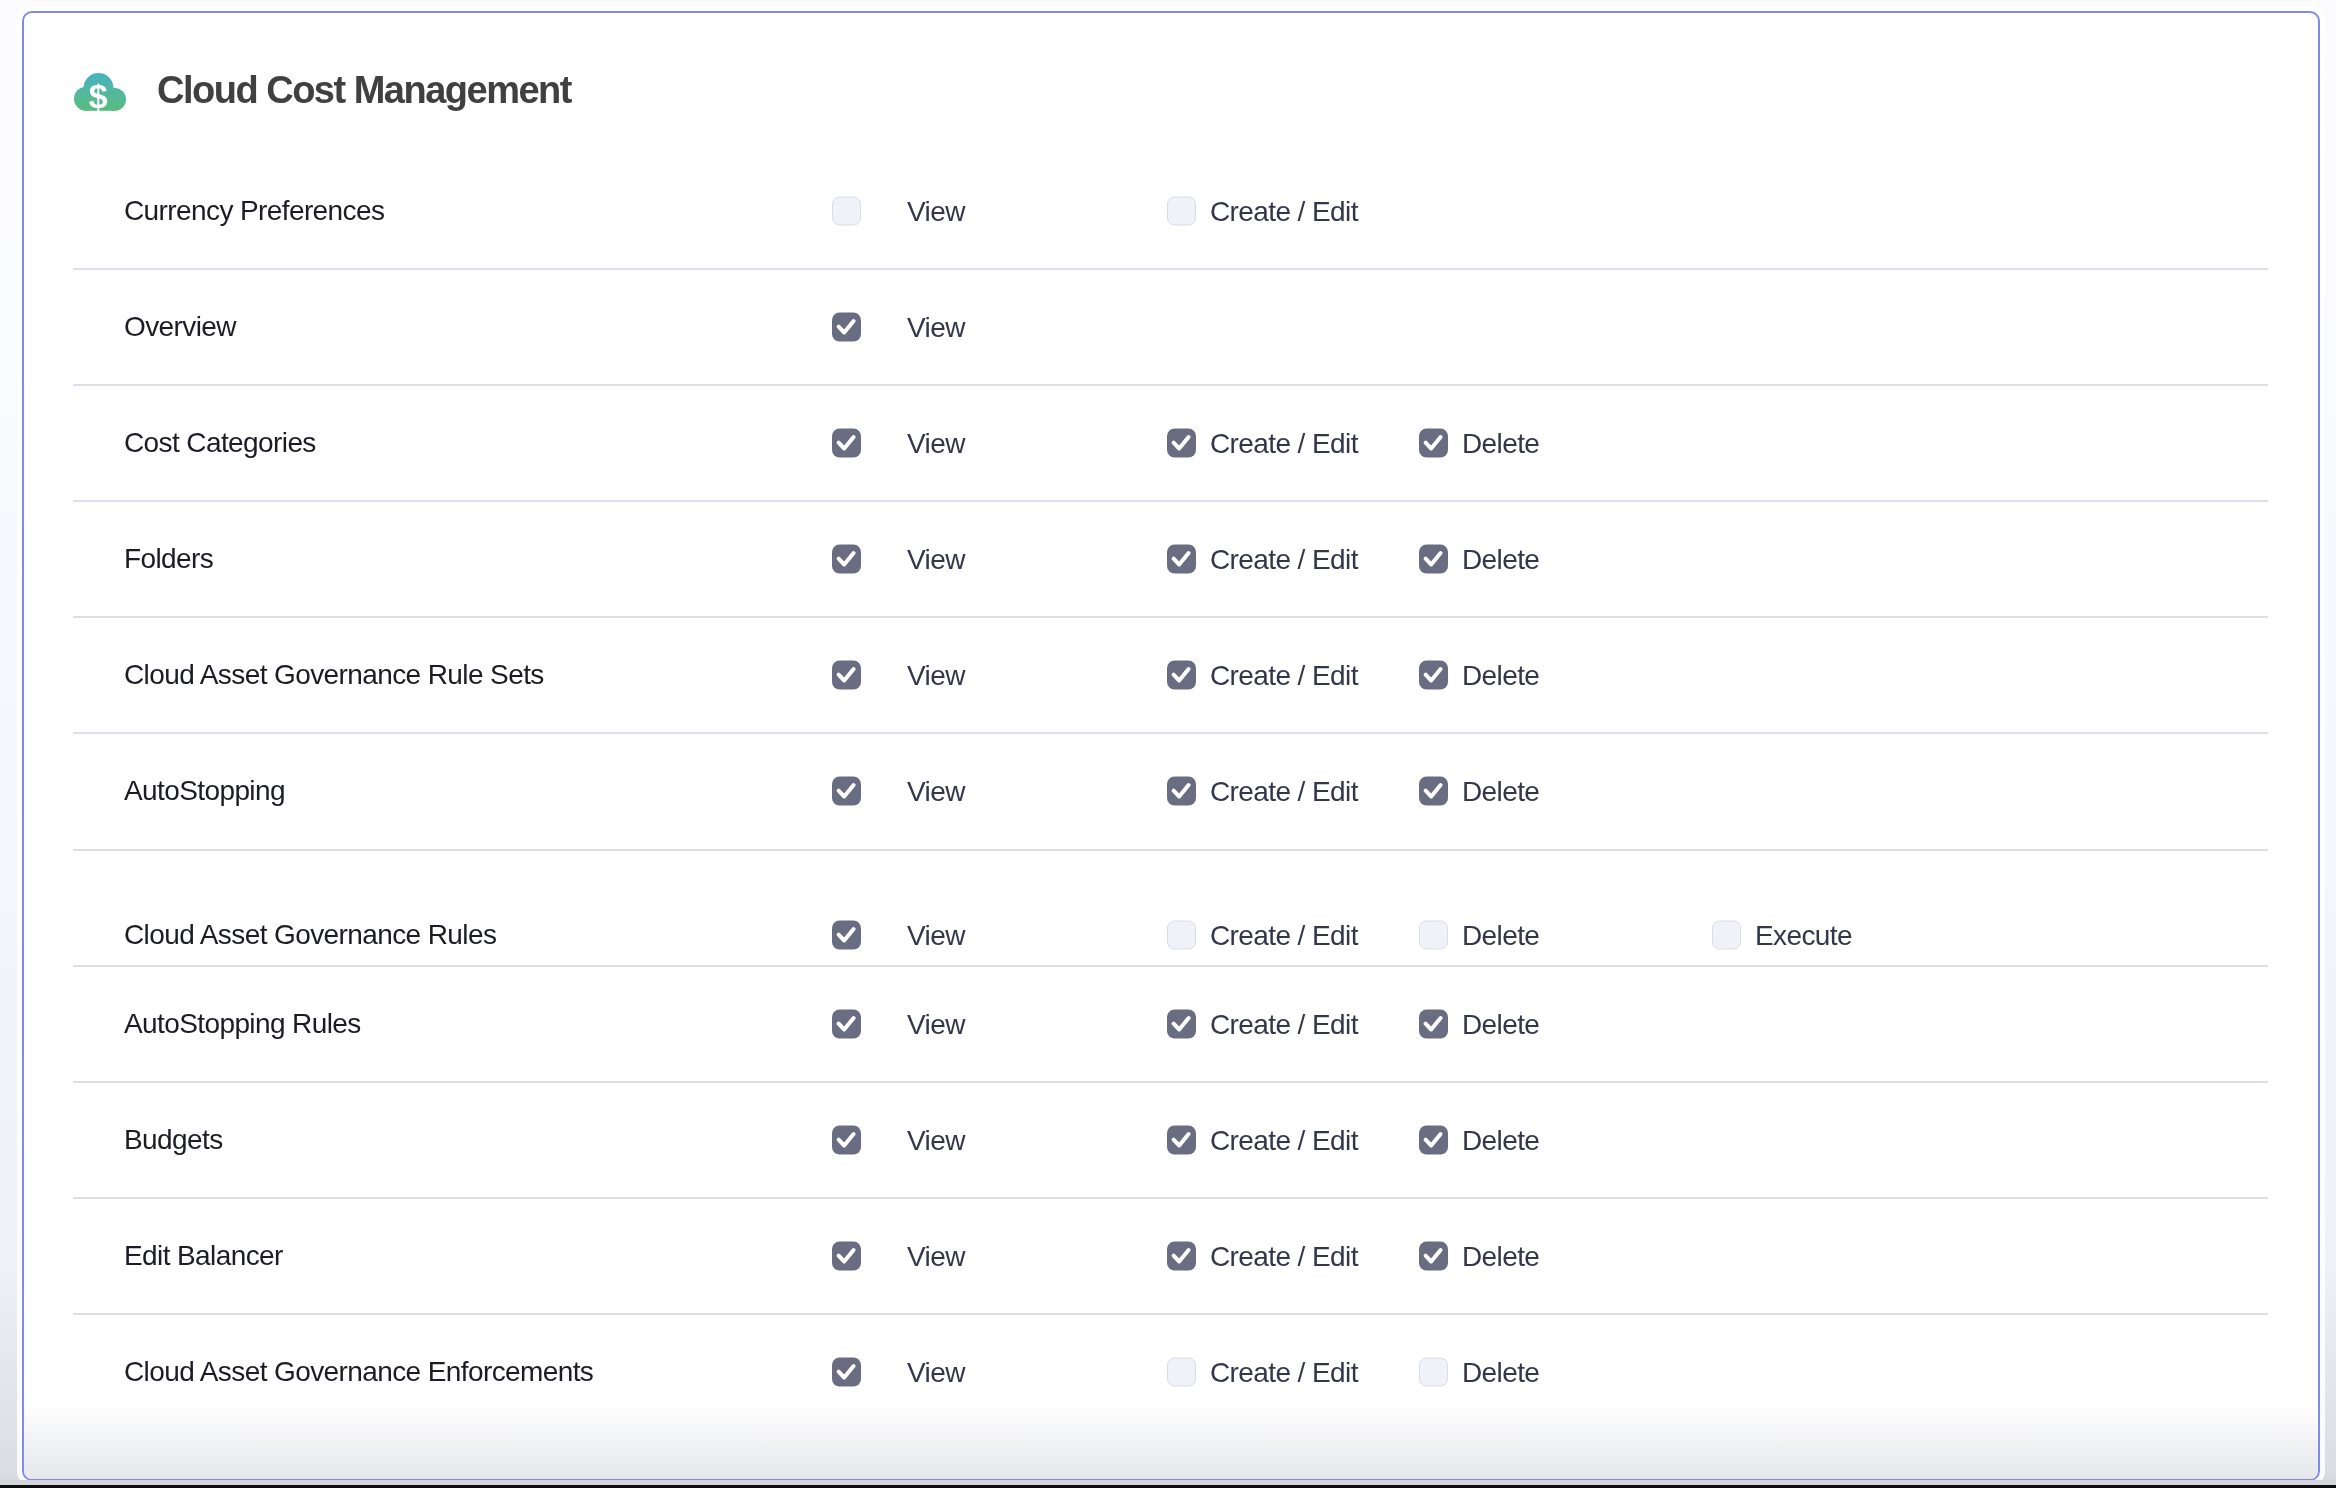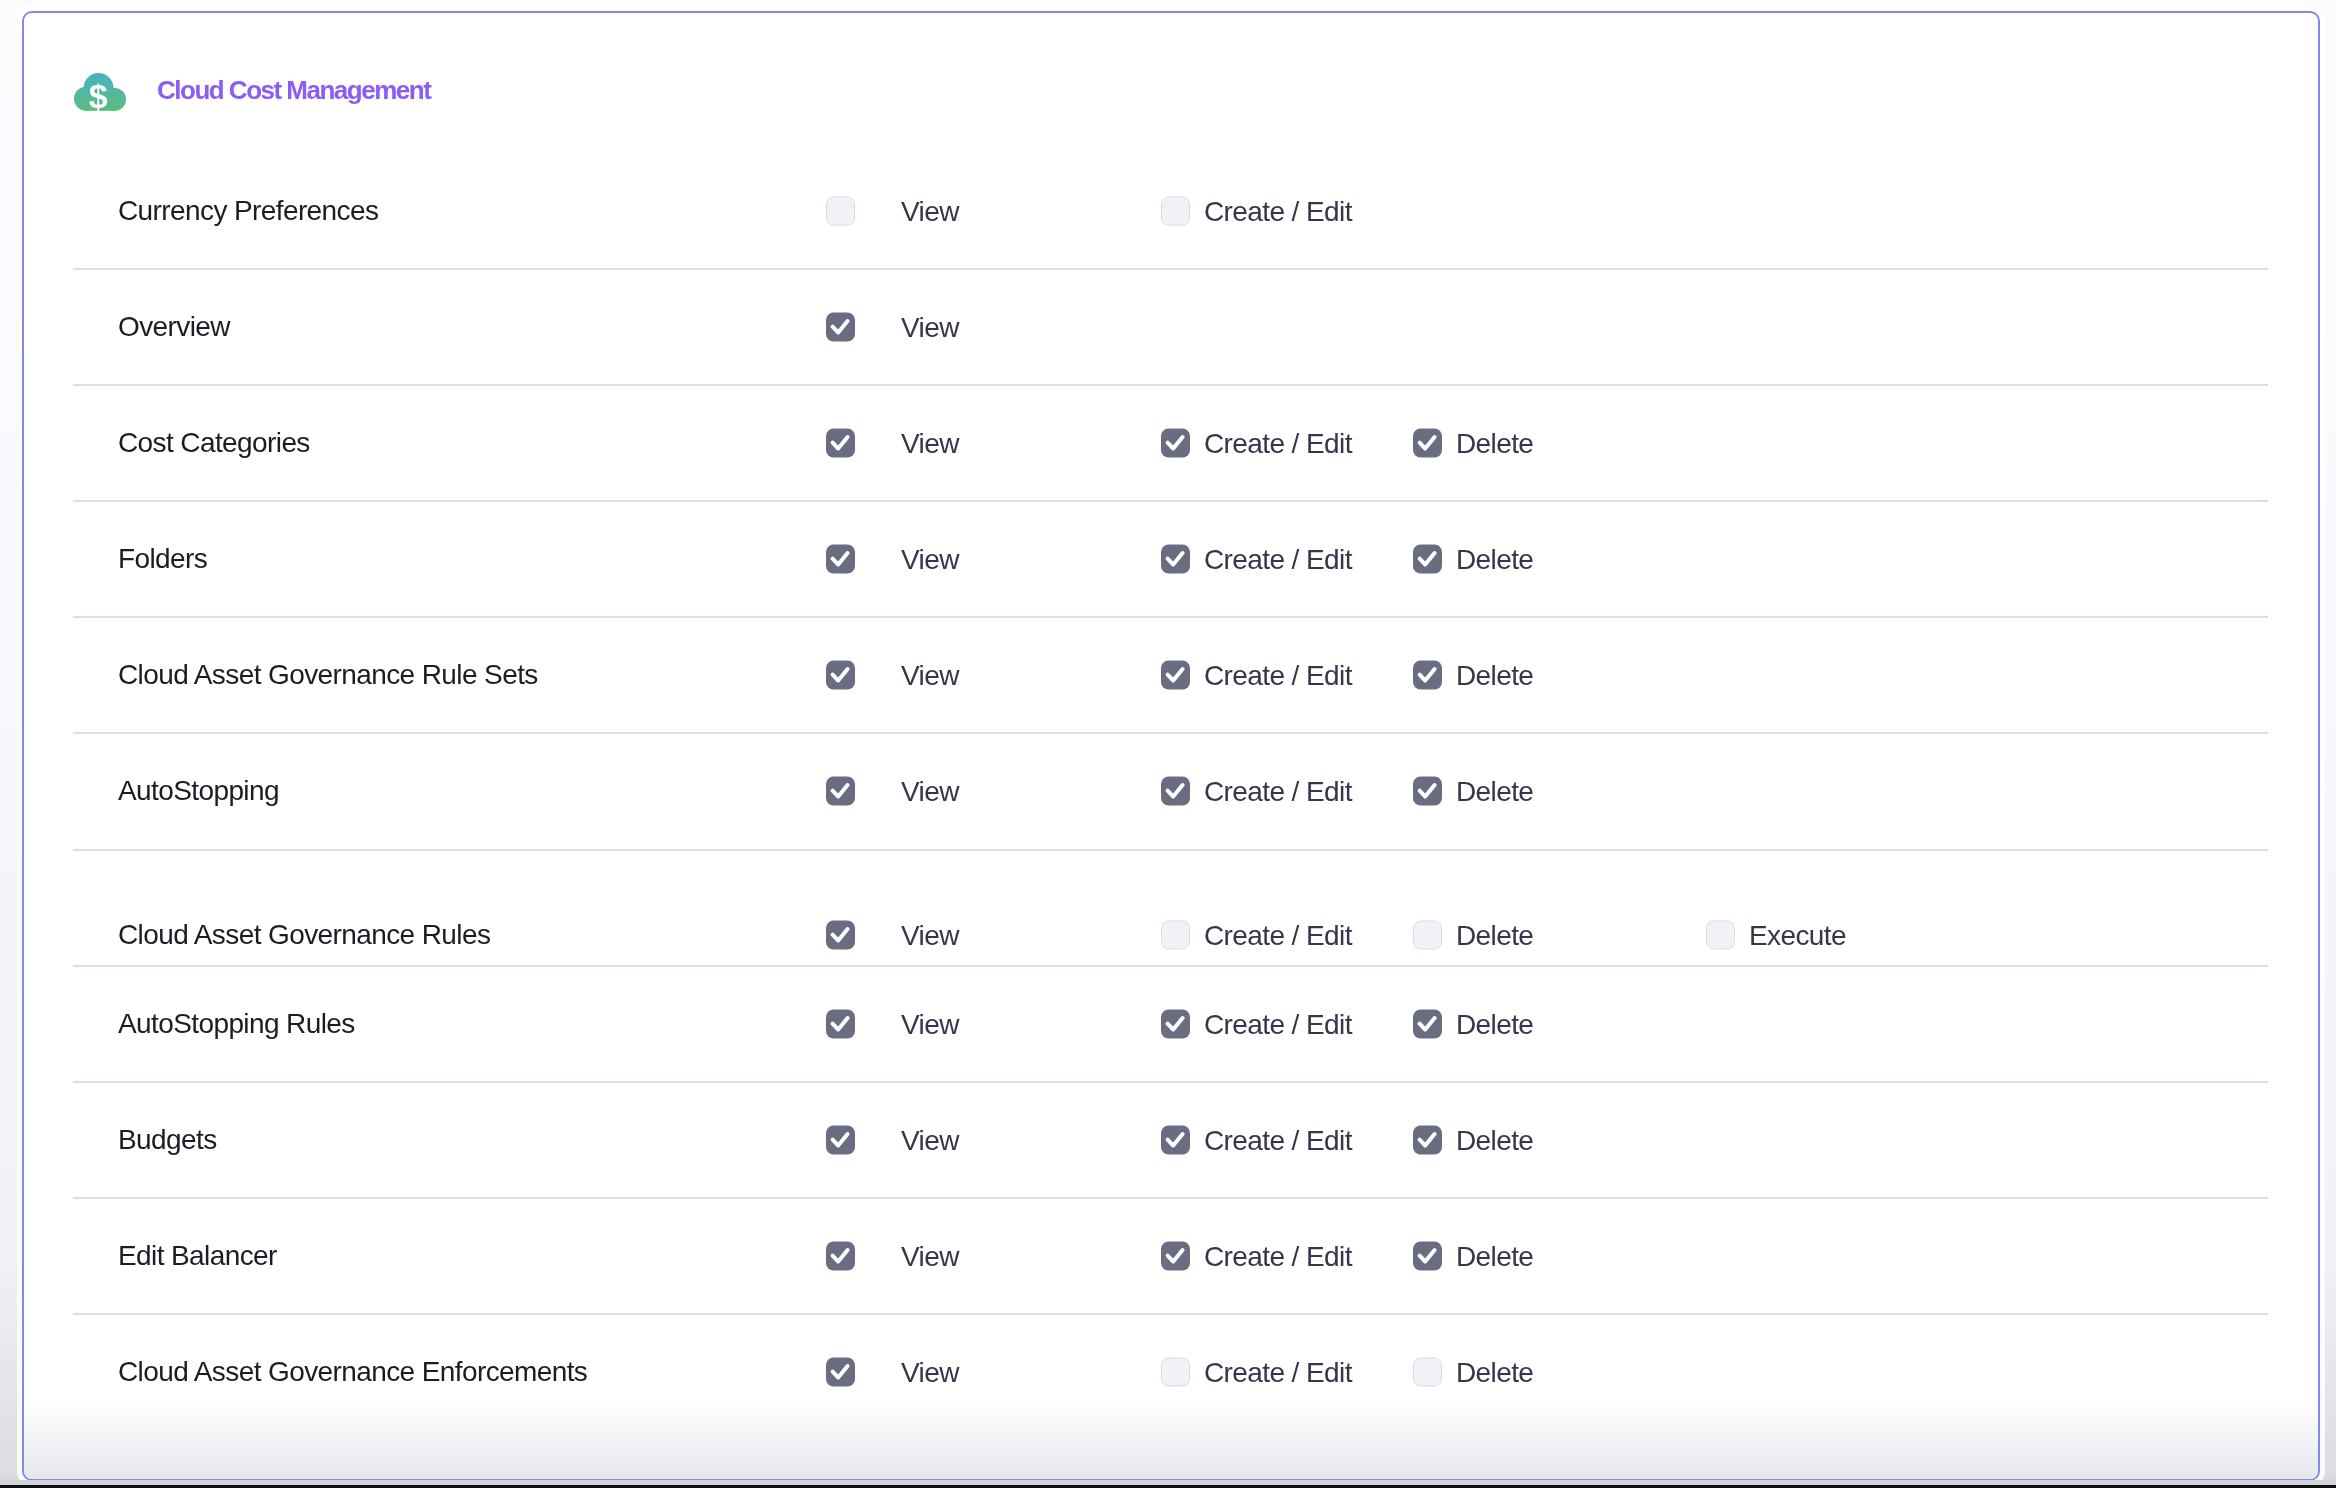--- a/index.html
+++ b/index.html
@@ -9,24 +9,24 @@
     background:linear-gradient(180deg,#fcfcff 0%,#f8f9fe 40%,#f0f1f7 85%,#dcdde2 99%,#d2d3d8 100%);
     position:relative;
   }
   .card {
     position:absolute; left:22px; top:11px; width:2298px; height:1470px;
     background:#ffffff; border:2px solid #8289e9; border-radius:10px; box-shadow:0 0 0 5px rgba(255,255,255,0.85);
     overflow:hidden;
   }
   .hdr { position:absolute; left:50px; top:59px; height:40px; display:flex; align-items:center; }
   .hdr svg { display:block; }
-  .hdr .ttl { margin-left:31px; font-size:26px; font-weight:bold; color:#8b5cf6; letter-spacing:-1.5px; position:relative; top:-2px; }
+  .hdr .ttl { margin-left:31px; font-size:38px; font-weight:bold; color:#404040; letter-spacing:-1.5px; position:relative; top:-2px; }
   .row, .hdr { filter: brightness(1); }
   .sep { position:absolute; left:49px; width:2195px; height:2px; background:#dcdde9; }
-  .row { position:absolute; left:8px; width:2008px; height:116px; }
+  .row { position:absolute; left:14px; width:2008px; height:116px; }
   .row .lbl {
     position:absolute; left:86px; top:50%; transform:translateY(-50%);
     font-size:28px; color:#1c1d24; letter-spacing:-0.6px;
   }
   .cb { position:absolute; top:50%; transform:translateY(-50%); height:29px; display:flex; align-items:center; }
   .c1 { left:794px;gap:32px; } .c2 { left:1089px;padding-left:40px; } .c3 { left:1381px; } .c4 { left:1674px; }
   .box { width:29px; height:29px; border-radius:7.5px; flex:0 0 auto; }
   .on  { background:#6a6d82; }
   .on svg { display:block; }
   .off { background:#f1f2f8; border:1.5px solid #dadbe8; }

